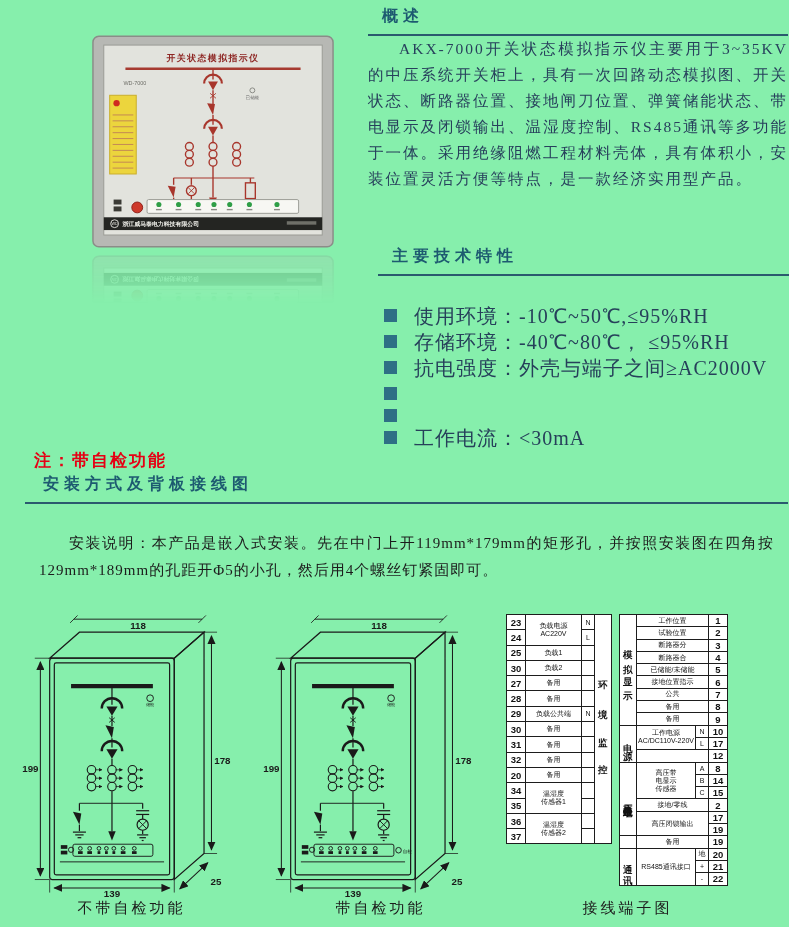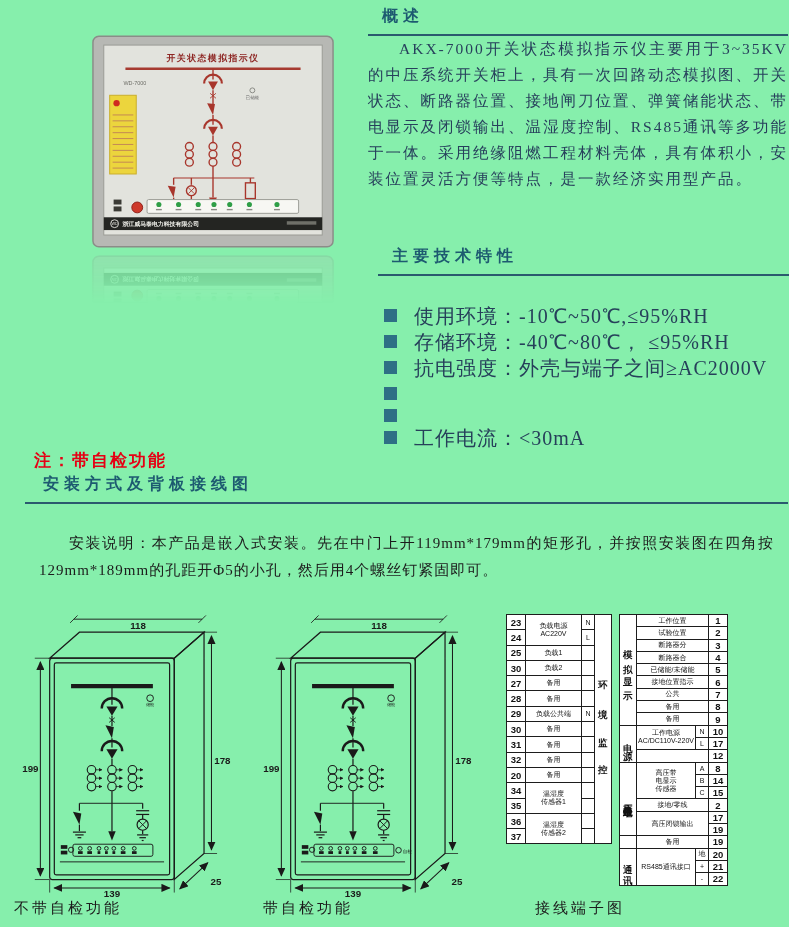--- a/index.html
+++ b/index.html
@@ -19,21 +19,21 @@
   .feat{list-style:none;margin:30px 0 0 0;padding:0;}
   .feat li{display:flex;align-items:flex-start;margin-bottom:6px;
            font-family:Liberation Serif, serif;font-size:20px;line-height:20px;
            color:#26405a;letter-spacing:1px;}
   .bullet{width:13px;height:13px;background:#2e6f85;margin:3px 17px 0 6px;flex:none;}
   .subline{display:block;margin-left:5.2em;}
   
   .note{color:#e60014;font-size:17px;font-weight:bold;letter-spacing:2px;
         font-family:"Liberation Serif",serif;}
   
-  .cap{font-size:15px;color:#1c1c1c;letter-spacing:3px;text-align:left;
+  .cap{font-size:15px;color:#1c1c1c;letter-spacing:3px;text-align:center;
        font-family:Liberation Sans, sans-serif;}
   
   .tt{border-collapse:collapse;background:#fff;}
   .tt td{border:1px solid #1d1d1d;text-align:center;vertical-align:middle;
          padding:0;color:#111;}
   .ltab tr{height:15.3px;}
   .rtab tr{height:12.3px;}
   .cn{width:18px;font-size:9.5px;font-weight:bold;}
   .cl{width:55px;font-size:7px;line-height:8px;white-space:pre-line;}
   .rtab .cl{width:58px;}

